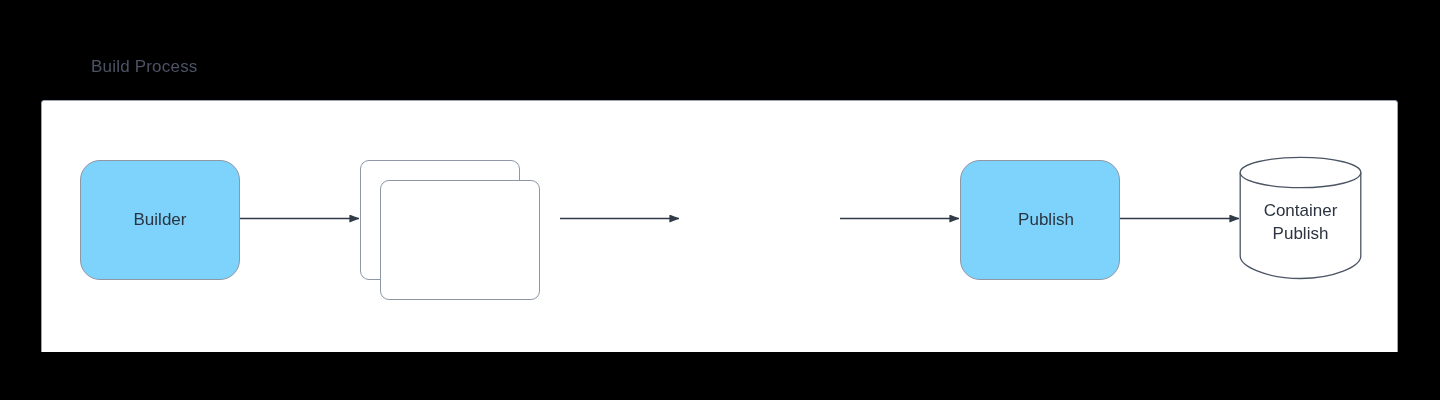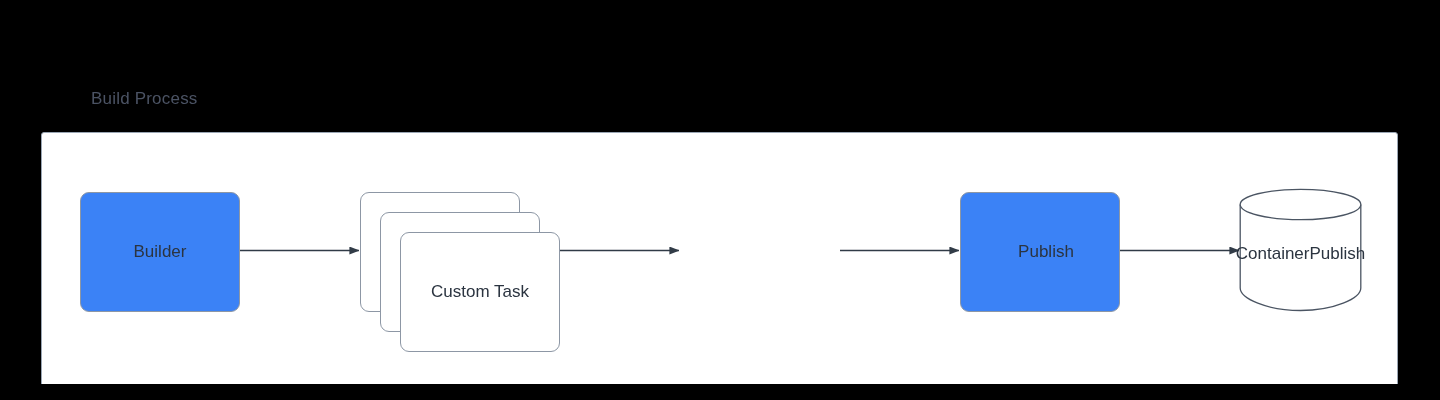--- a/index.html
+++ b/index.html
@@ -11,21 +11,20 @@
   body {
     font-family: "Liberation Sans", sans-serif;
     -webkit-font-smoothing: antialiased;
   }
   #canvas {
     position: relative;
     width: 1440px;
     height: 352px;
     background: #000000;
     overflow: hidden;
-    margin-top: 32px;
   }
   #diagram-title {
     position: absolute;
     left: 91px;
     top: 57px;
     font-size: 17px;
     letter-spacing: 0.2px;
     color: #4b5364;
     white-space: nowrap;
     user-select: none;
@@ -37,23 +36,23 @@
     width: 1357px;
     height: 257px;
     background: #ffffff;
     border: 1px solid #9aa6b4;
     border-radius: 3px;
     box-sizing: border-box;
   }
   .node {
     position: absolute;
     box-sizing: border-box;
-    background: #3b82f6;
+    background: #7dd3fc;
     border: 1px solid #8d97a5;
-    border-radius: 9px;
+    border-radius: 20px;
     display: flex;
     align-items: center;
     justify-content: center;
     text-align: center;
     font-size: 17px;
     line-height: 1.28;
     color: #2b3440;
     user-select: none;
   }
   .stack-card {
@@ -81,21 +80,21 @@
     width: 123px;
     height: 124px;
   }
   #cylinder .cyl-label {
     position: absolute;
     left: 0;
     top: 0;
     width: 123px;
     height: 124px;
     display: flex;
-    flex-direction: row;
+    flex-direction: column;
     align-items: center;
     justify-content: center;
     padding-top: 9px;
     box-sizing: border-box;
     font-size: 17px;
     line-height: 1.3;
     color: #2b3440;
     text-align: center;
     user-select: none;
     pointer-events: none;
@@ -147,21 +146,20 @@
 
     <g>
       <line x1="1120" y1="218.5" x2="1239" y2="218.5" stroke="#313b47" stroke-width="1.6" marker-end="url(#arrowhead)"></line>
     </g>
   </svg>
 
   <div class="node" style="left:80px; top:160px; width:160px; height:120px;">Builder</div>
 
   <div class="stack-card" style="left:360px; top:160px;"></div>
   <div class="stack-card" style="left:380px; top:180px;"></div>
-  <div class="stack-card front" style="left:400px; top:200px;">Custom Task</div>
 
 
   <div class="node" style="left:960px; top:160px; width:160px; height:120px;padding-left:12px;">Publish</div>
 
   <div id="cylinder">
     <svg width="123" height="124" viewBox="0 0 123 124">
       <path d="M 1.2 16.5
                L 1.2 100
                C 1.2 110.5 28 122.5 61.5 122.5
                C 95 122.5 121.8 110.5 121.8 100

